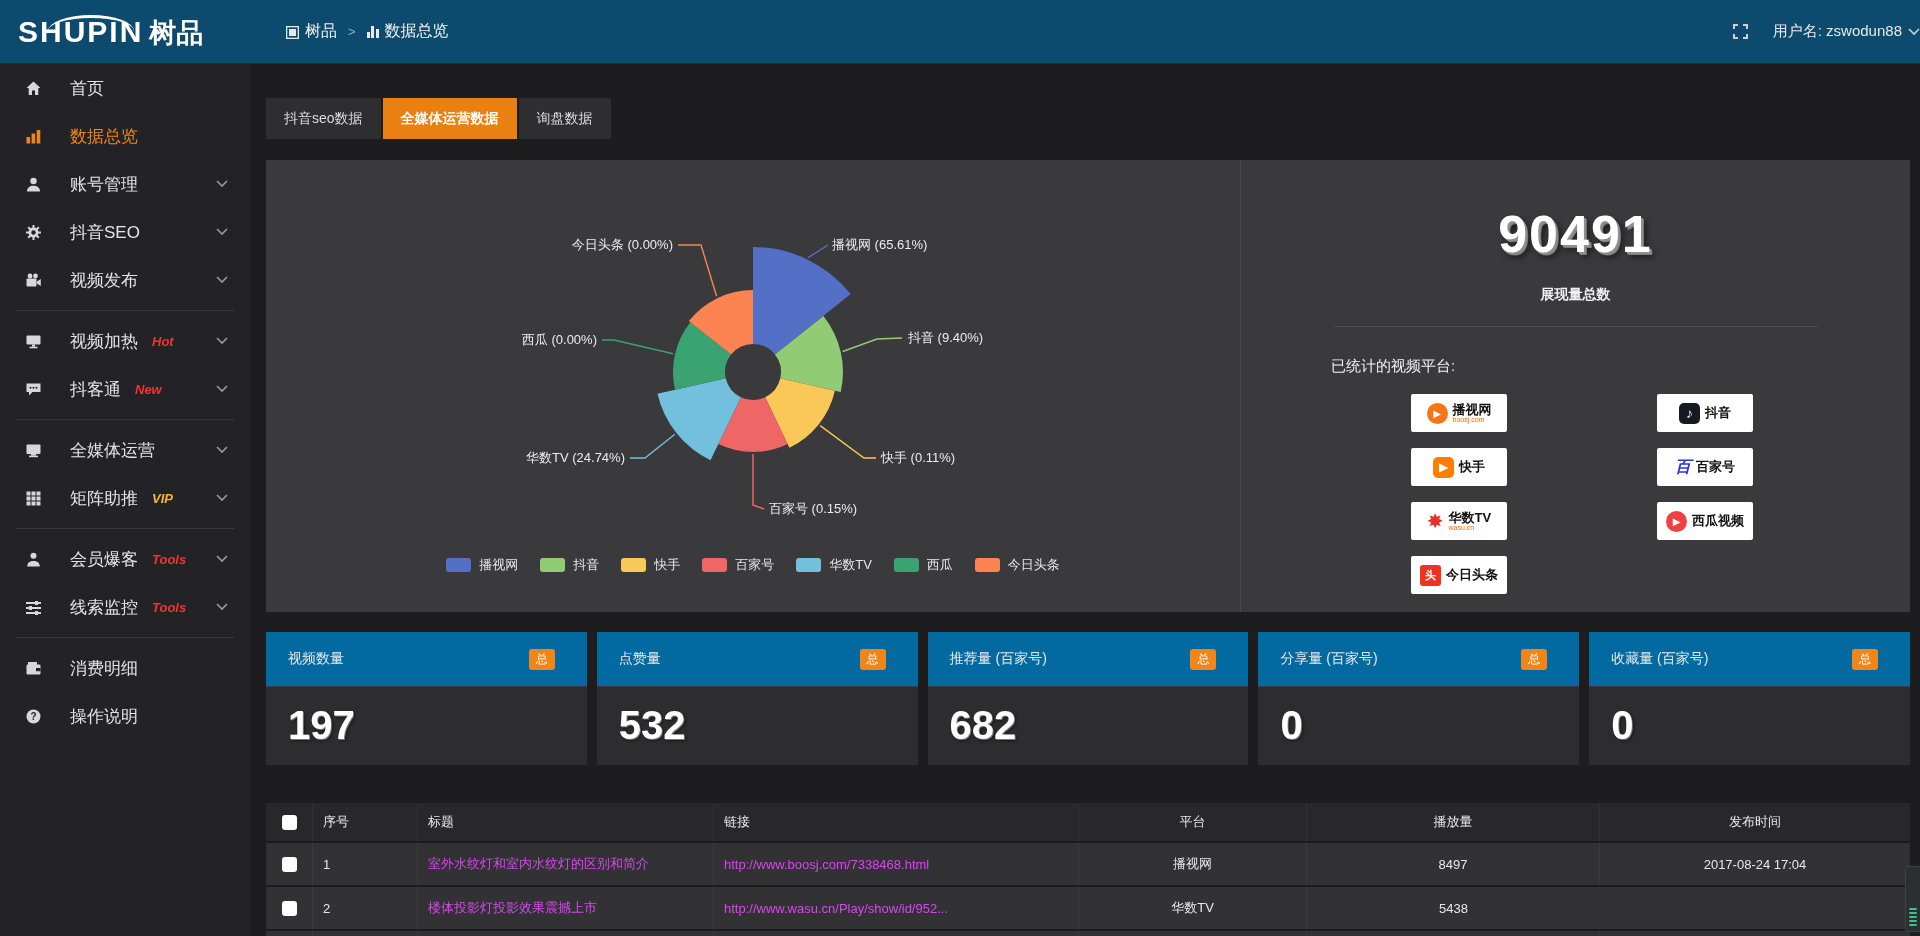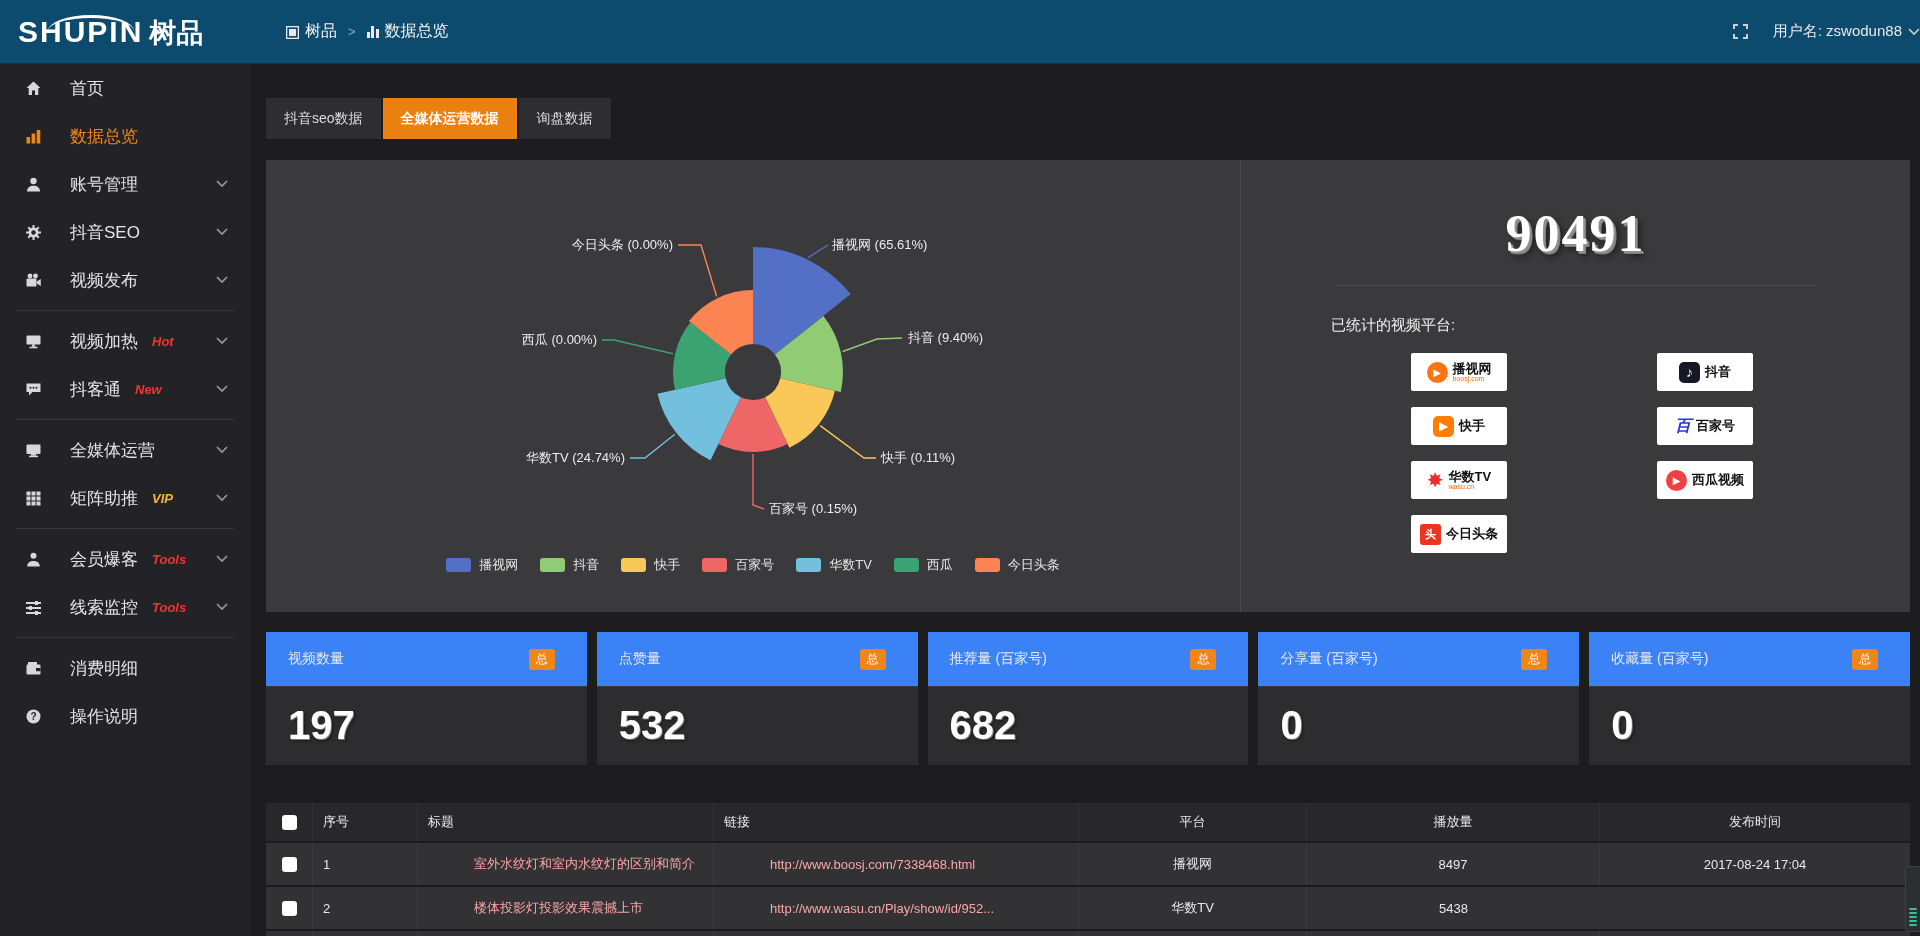--- a/index.html
+++ b/index.html
@@ -45,58 +45,58 @@
   .pie-area { position:relative; width:974px; height:452px; }
   .pie-area svg { position:absolute; left:0; top:0; }
   .legend { position:absolute; left:0; right:0; bottom:38px; display:flex; justify-content:center;
     align-items:center; gap:22px; }
   .legend-item { display:flex; align-items:center; gap:8px; cursor:pointer; }
   .legend-swatch { width:25px; height:14px; border-radius:3px; }
   .legend-label { font-size:13px; color:#e6e6e6; }
 
   .summary { flex:1; border-left:1px solid #4a4a4e; padding-top:44px; }
   .big-number { text-align:center; font-size:52px; font-weight:800; color:#fff; letter-spacing:2px;
-    text-shadow:2px 2px 0 #8f8f92, 3px 3px 0 #7a7a7d, 5px 5px 6px rgba(0,0,0,.55);font-family:Liberation Serif, serif; }
+    text-shadow:2px 2px 0 #8f8f92, 3px 3px 0 #7a7a7d, 5px 5px 6px rgba(0,0,0,.55); }
   .big-label { text-align:center; font-size:14px; font-weight:bold; margin-top:22px; color:#f0f0f0; }
   .sum-div { width:484px; height:1px; background:#4c4c50; margin:22px auto 0; }
   .platforms-label { margin:30px 0 16px 90px; font-size:15px; color:#f0f0f0; }
   .badges { display:flex; margin:18px 0 0 170px; gap:150px; }
   .badge-col { display:flex; flex-direction:column; gap:16px; }
   .pf-badge { width:96px; height:38px; background:#fff; border-radius:2px; display:flex;
     align-items:center; justify-content:center; gap:5px; color:#111; cursor:pointer; }
   .pf-ic { display:flex; align-items:center; justify-content:center; font-weight:bold; }
   .pf-round { width:21px; height:21px; border-radius:50%; color:#fff; font-size:10px; }
   .pf-square { width:21px; height:21px; border-radius:5px; color:#fff; font-size:12px; }
   .pf-text { display:flex; flex-direction:column; line-height:1.05; }
   .pf-name { font-size:13px; font-weight:bold; color:#111; white-space:nowrap; }
   .pf-sub { font-size:7px; color:#f60; }
 
   
   .cards { display:flex; gap:10px; margin-top:20px; width:1644px; }
   .card { flex:1; height:133px; background:#2d2d30; }
-  .card-head { height:55px; background:#3b82f6; border-bottom:1px solid #3a3a3e; display:flex;
+  .card-head { height:55px; background:#0369a1; border-bottom:1px solid #3a3a3e; display:flex;
     align-items:center; padding:0 32px 0 22px; }
   .card-title { font-size:14px; color:#e8e8e8; }
   .badge-zong { margin-left:auto; background:#f08519; color:#fff; font-size:12px; padding:2px 7px;
     border-radius:3px; cursor:pointer; }
   .card-value { font-size:40px; font-weight:bold; color:#fff; padding:16px 0 0 22px;
     text-shadow:1px 1px 0 #77777a, 2px 2px 3px rgba(0,0,0,.5); }
 
   
   .table { margin-top:38px; width:1644px; font-size:13px; }
   .trow { display:grid; grid-template-columns:47px 105px 296px 365px 228px 293px 310px; }
   .thead { background:#28282b; height:38px; }
   .tbody-row { background:#323235; height:44px; border-top:2px solid #1b1b1d; }
   .tcell { display:flex; align-items:center; padding:0 10px; border-right:1px solid rgba(255,255,255,.05);
     overflow:hidden; white-space:nowrap; }
   .tcell:last-child { border-right:none; }
   .tcell.center { justify-content:center; }
   .tcell.cbox { justify-content:center; }
   .checkbox { width:15px; height:15px; background:#fff; border-radius:3px; cursor:pointer; }
-  .link { color:#fca5a5; cursor:pointer;margin-left:46px; }
+  .link { color:#d946ef; cursor:pointer; }
 
   
   .scroll-widget { position:absolute; right:0; top:866px; width:15px; height:66px; background:#2b2f31;
     border:1px solid #3c4144; border-right:none; border-radius:4px 0 0 4px; display:flex;
     flex-direction:column; justify-content:flex-end; padding:3px 3px 5px; gap:2px; }
   .scroll-widget i { display:block; height:2px; background:#3fbf8f; border-radius:1px; }
 
   svg text { font-family:"Liberation Sans","DejaVu Sans",sans-serif; }
 </style>
 </head>
@@ -379,20 +379,21 @@
             <span class="legend-label">西瓜</span>
           </div>
           <div class="legend-item">
             <span class="legend-swatch" style="background:#fc8452"></span>
             <span class="legend-label">今日头条</span>
           </div>
         </div>
     </div>
     <div class="summary">
       <div class="big-number">90491</div>
+      <div class="big-label">展现量总数</div>
       <div class="sum-div"></div>
       <div class="platforms-label">已统计的视频平台:</div>
       <div class="badges">
         <div class="badge-col" id="badge-col-left">
             <div class="pf-badge">
               <span class="pf-ic pf-round" style="background:#f97412">▶</span>
               <span class="pf-text">
                 <span class="pf-name">播视网</span>
                 <span class="pf-sub">boosj.com</span>
               </span>

